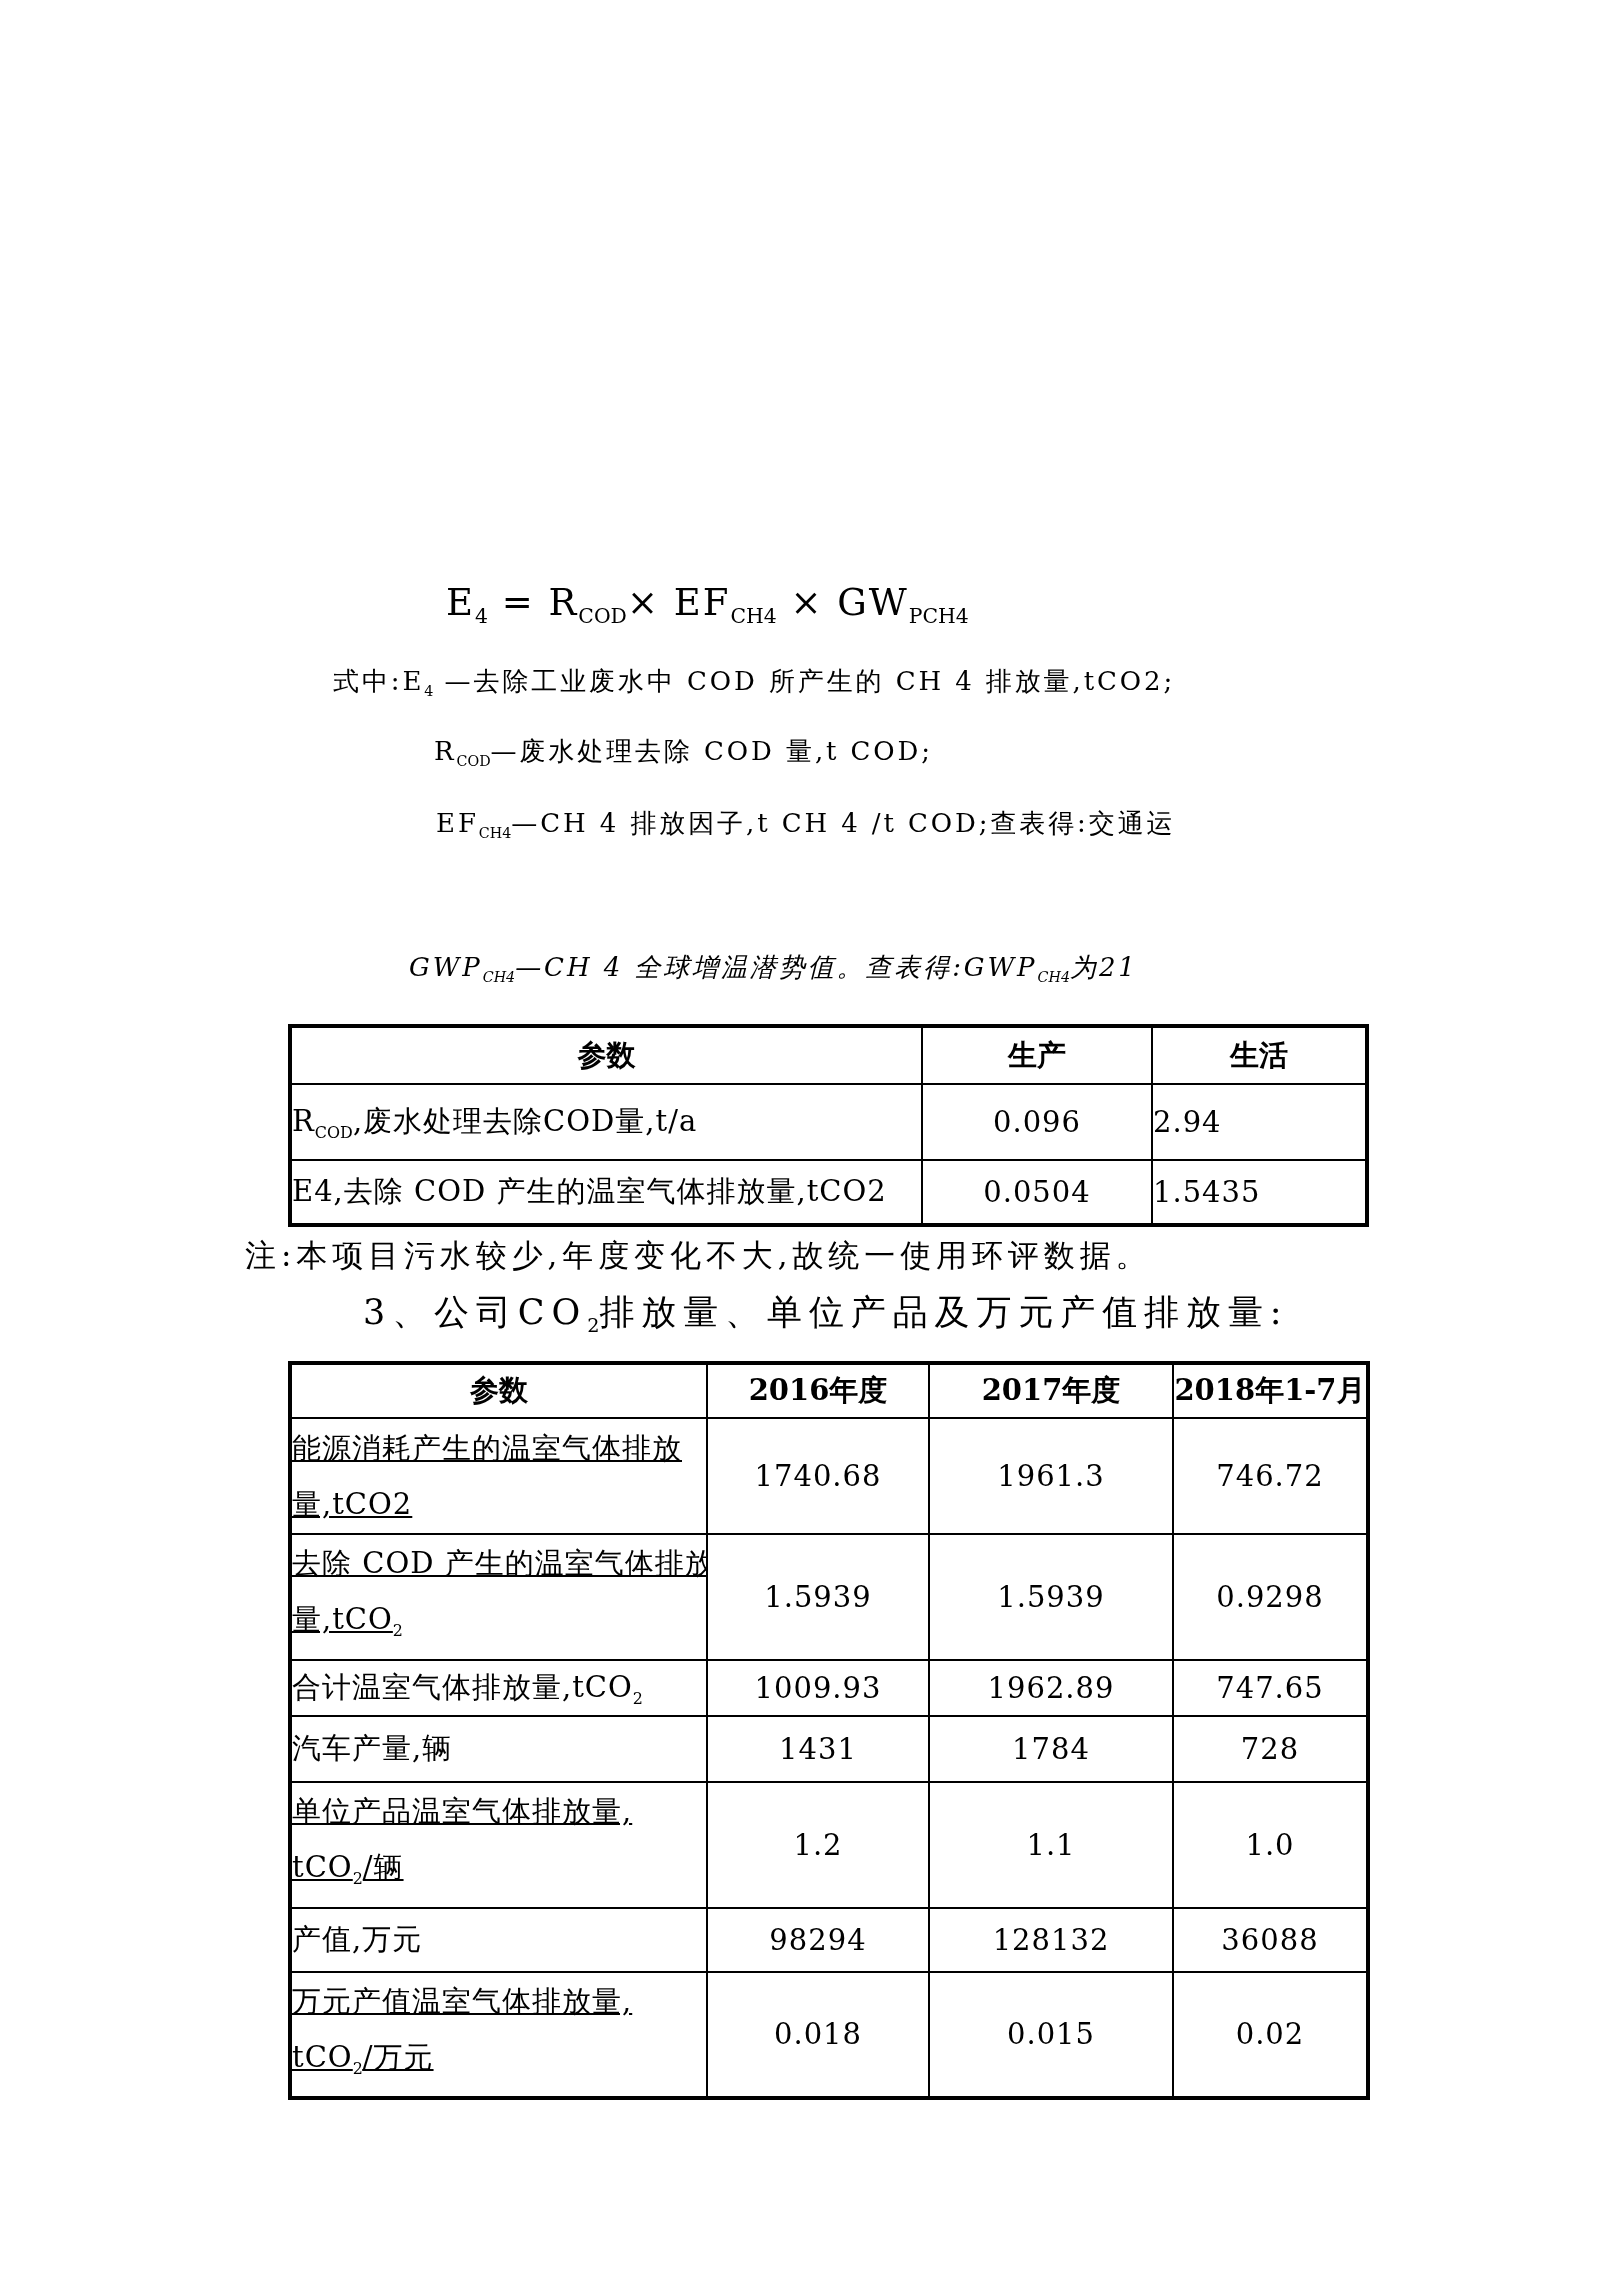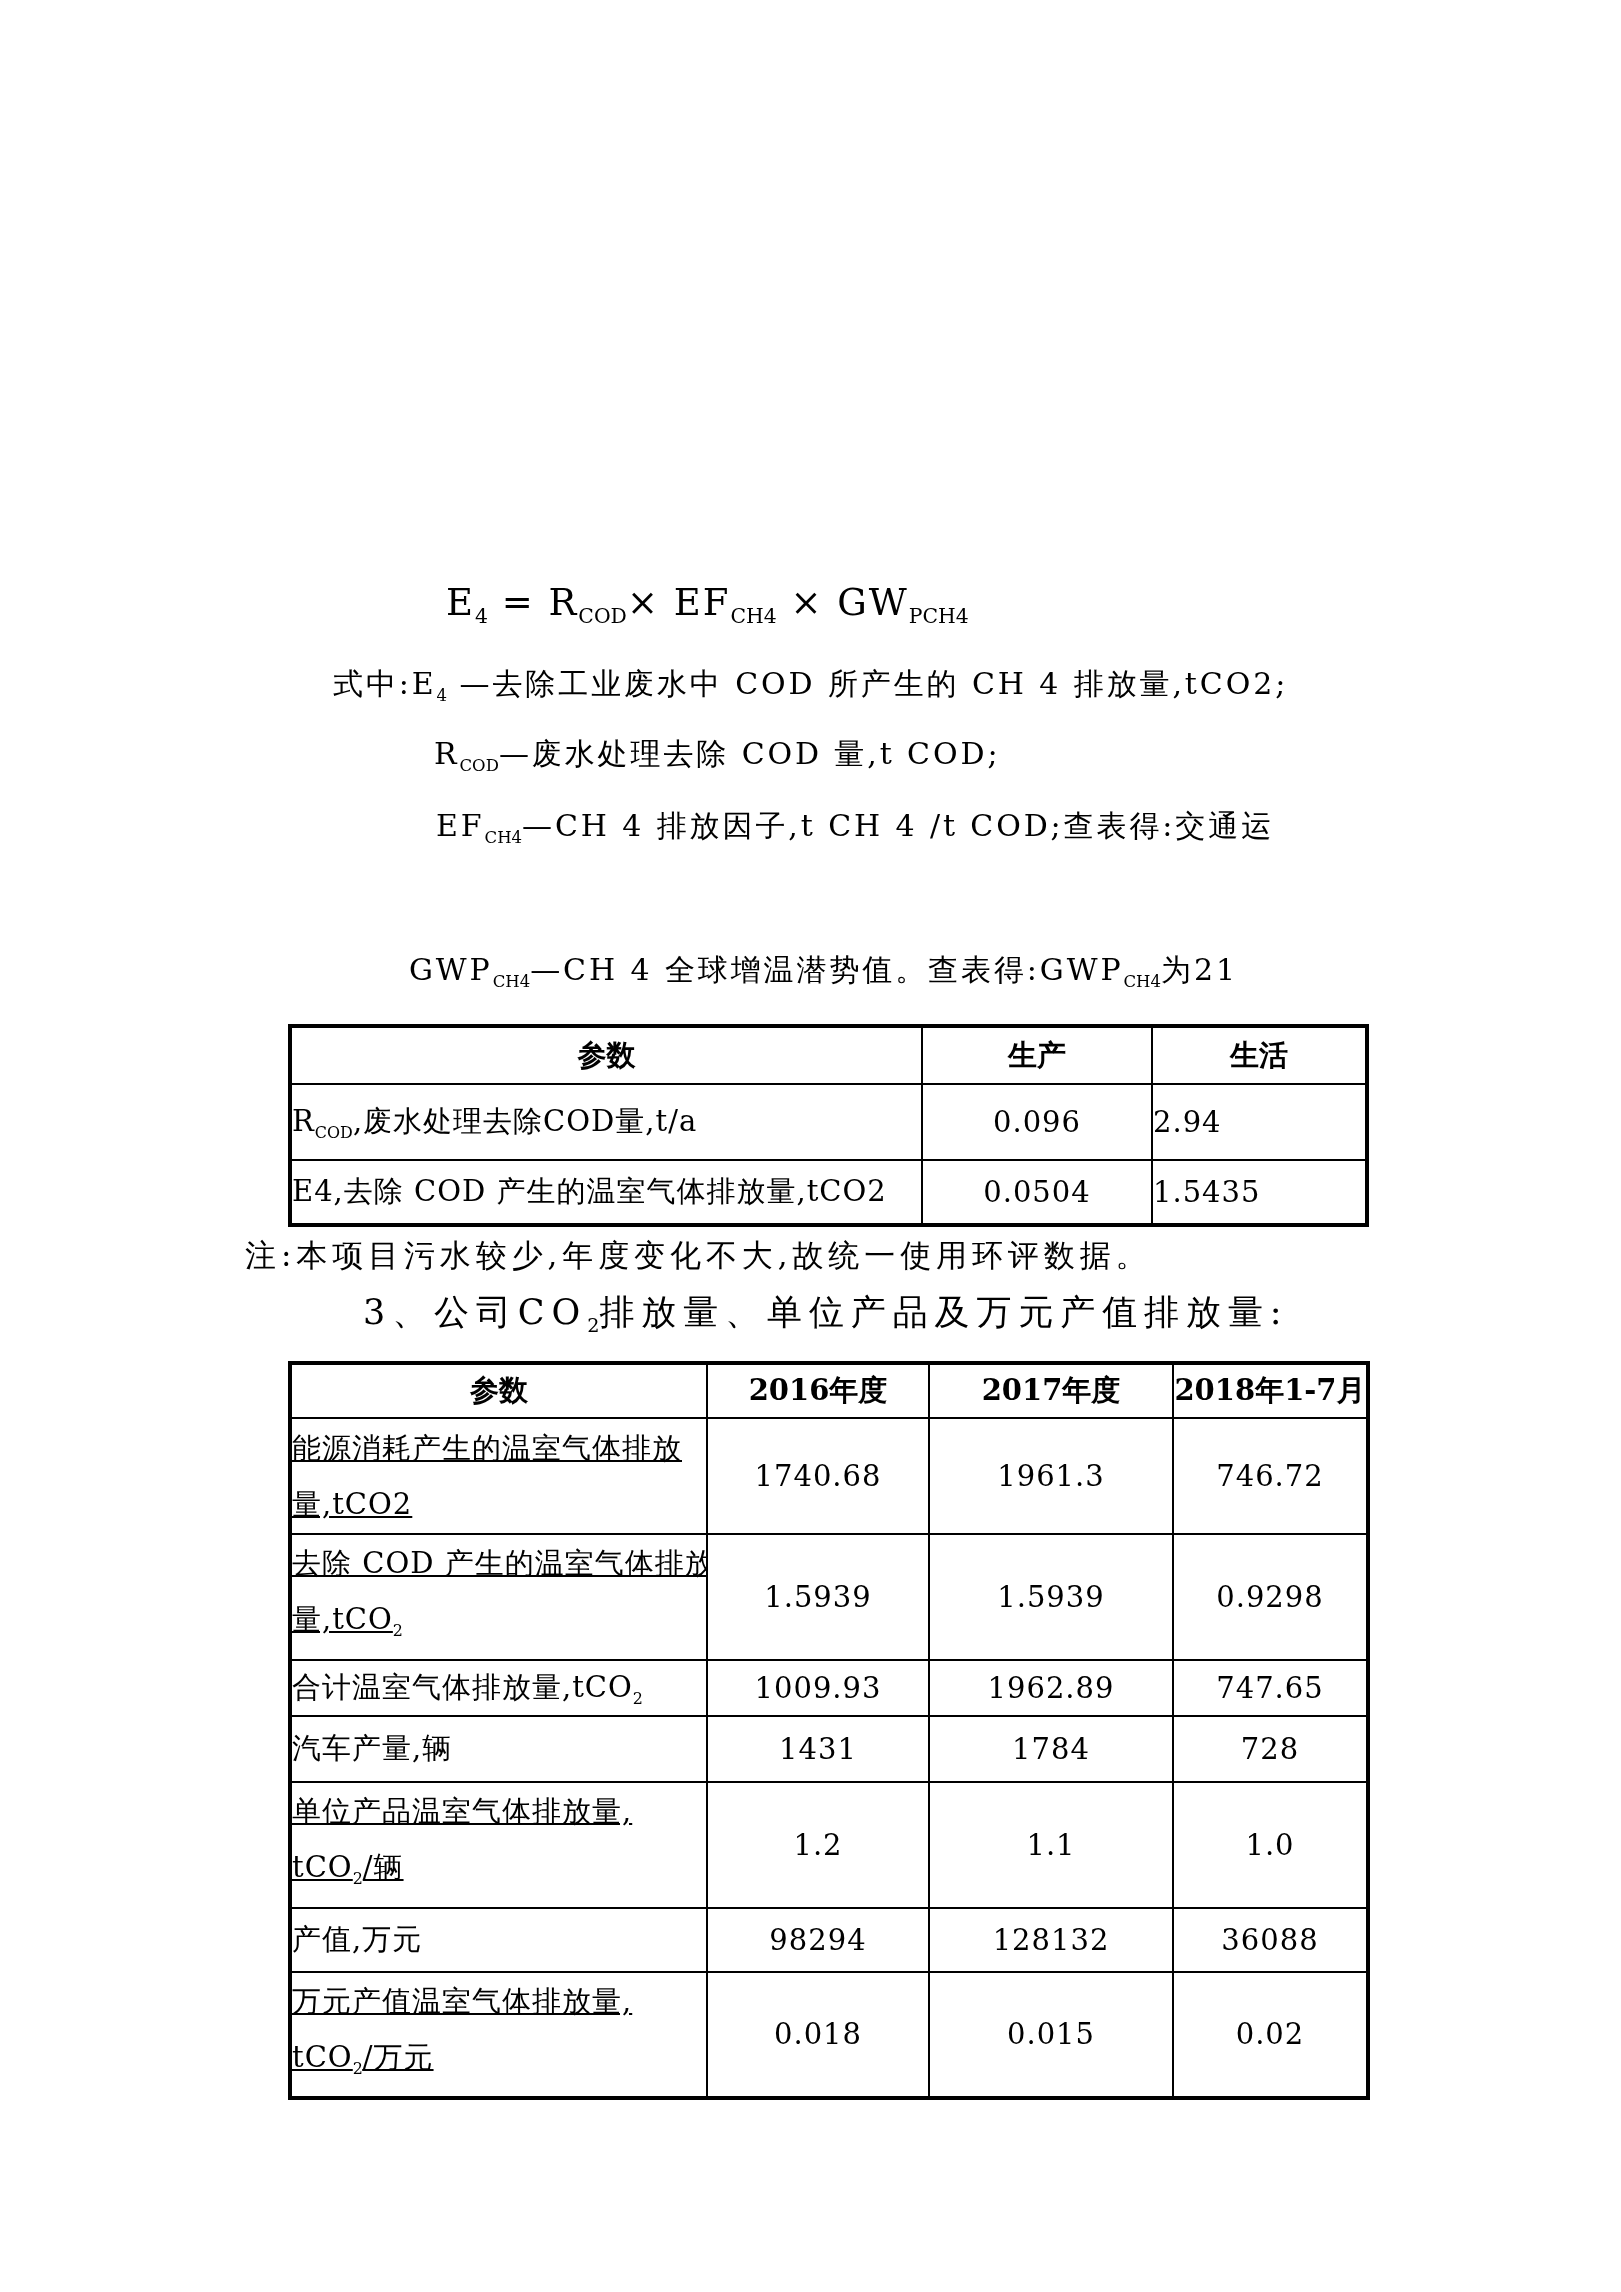--- a/index.html
+++ b/index.html
@@ -6,21 +6,21 @@
   .page{
     position:relative;
     width:1621px;
     height:2153px;
     background:#ffffff;
     color:#000;
     font-family:"DejaVu Serif","Liberation Serif",serif;
     overflow:hidden;
   }
   .abs{position:absolute;white-space:nowrap;line-height:1.25;}
-  .body-line{font-size:30px;letter-spacing:2.9px;}
+  .body-line{font-size:26px;letter-spacing:2.9px;}
   .formula-line{font-size:37px;letter-spacing:2px;}
   sub{font-size:0.55em;letter-spacing:0;}
   .note-line{font-size:31px;letter-spacing:4.9px;}
   .heading-line{font-size:35px;letter-spacing:6.9px;}
 
   table.doc{
     border-collapse:collapse;
     table-layout:fixed;
     font-size:29px;
     color:#000;
@@ -60,21 +60,21 @@
 
   <div class="abs formula-line" style="left:446px;top:580px;"><span>E</span><sub>4</sub><span> = R</span><sub>COD</sub><span>× EF</span><sub>CH4</sub><span> × GW</span><sub>PCH4</sub></div>
 
   <div class="abs body-line" style="left:333px;top:665px;"><span>式中:E</span><sub>4</sub><span> —去除工业废水中 COD 所产生的 CH 4 排放量,tCO2;</span></div>
 
   <div class="abs body-line" style="left:434px;top:735px;"><span>R</span><sub>COD</sub><span>—废水处理去除 COD 量,t COD;</span></div>
 
   <div class="abs body-line" style="left:436px;top:807px;"><span>EF</span><sub>CH4</sub><span>—CH 4 排放因子,t CH 4 /t COD;查表得:交通运</span></div>
 
 
-  <div class="abs body-line" style="left:409px;top:951px;"><span>GWP</span><sub>CH4</sub><span>—CH 4 全球增温潜势值。查表得:GWP</span><sub>CH4</sub><span>为21</span></div>
+  <div class="abs body-line" style="left:409px;top:951px;font-style:italic;"><span>GWP</span><sub>CH4</sub><span>—CH 4 全球增温潜势值。查表得:GWP</span><sub>CH4</sub><span>为21</span></div>
 
   <table class="doc" id="table1">
     <colgroup>
         <col class="c0">
         <col class="c1">
         <col class="c2">
       </colgroup>
     <tbody>
         <tr class="hdr">
       <th>参数</th>

